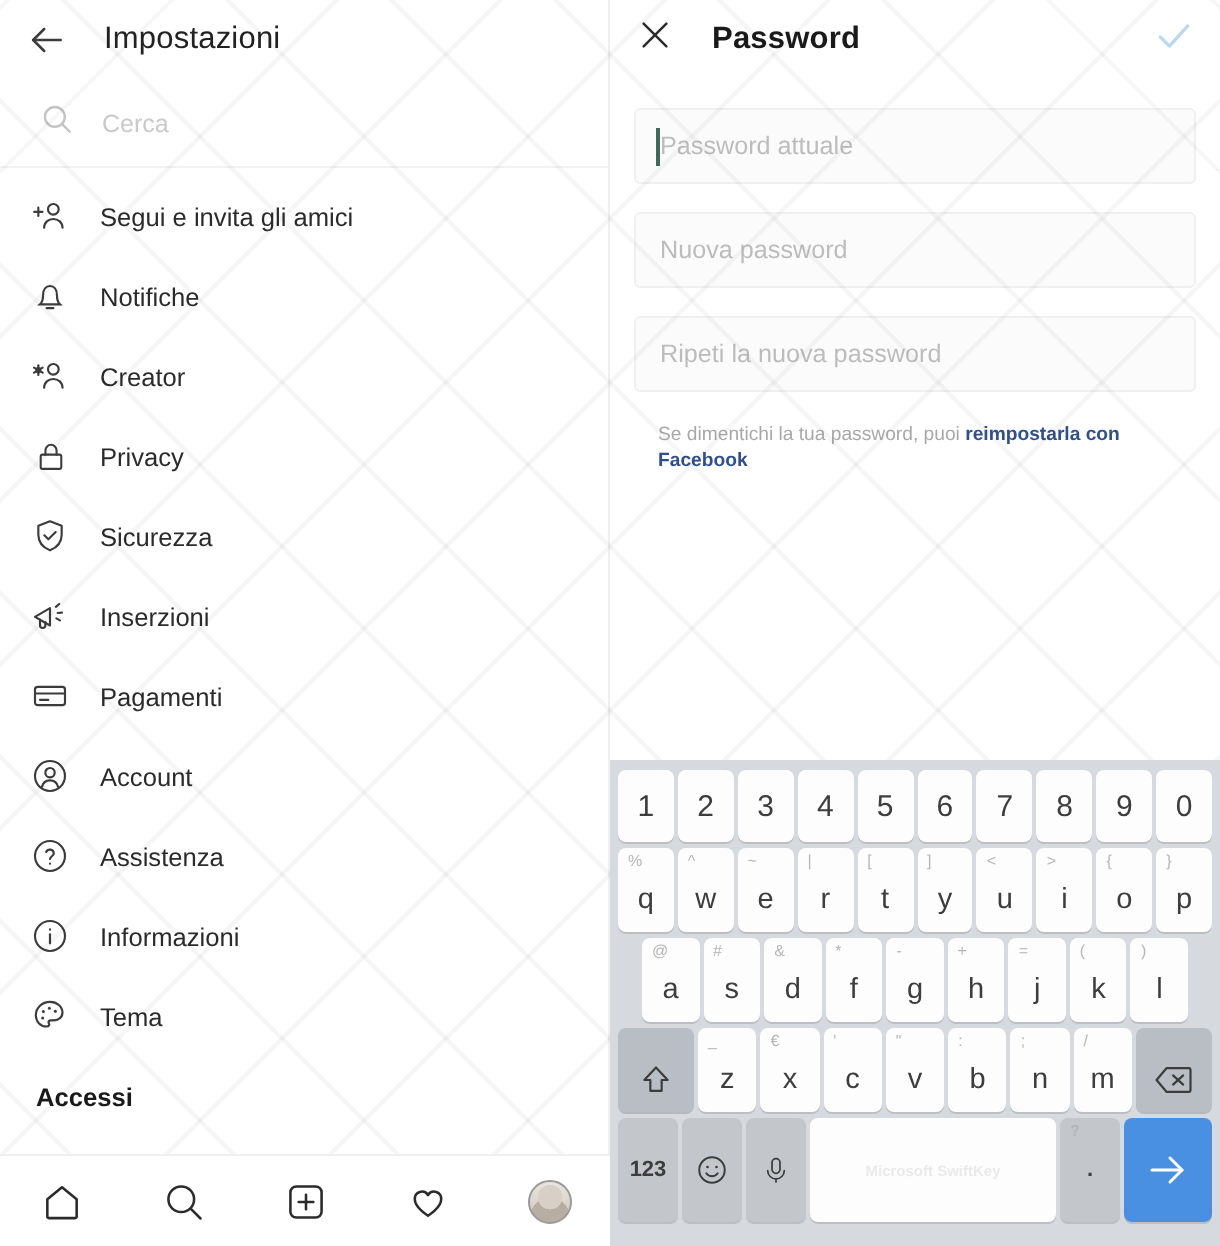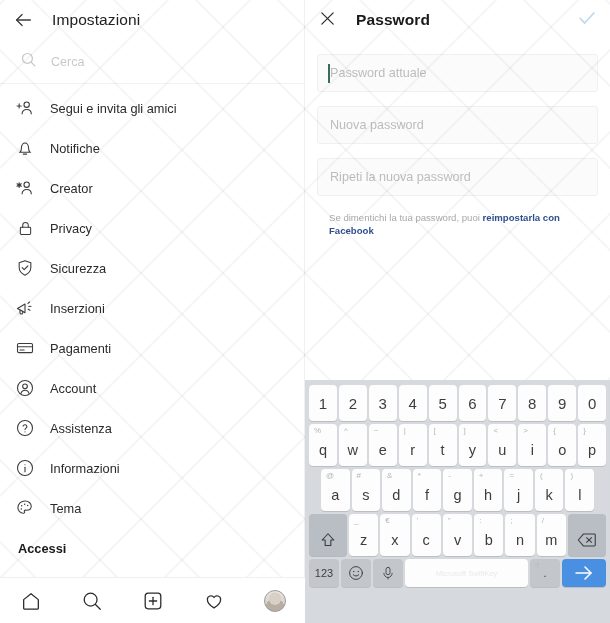--- a/index.html
+++ b/index.html
@@ -172,21 +172,21 @@
   .key.mod {
     background: #b9bec4;
     flex: 0 0 38px;
     box-shadow: 0 1px 0 rgba(0,0,0,0.15);
   }
   .key.sm { flex: 0 0 30px; background:#c3c7cc; font-size: 11px;}
   .key.space { flex: 1 1 auto; background: #fdfdfd; }
   .key.space .label { font-size: 7.5px; color: #eaeaea; }
   .key.enter { flex: 0 0 44px; background: #4a90e2; }
   .row-a { padding: 0 14px; }
-  .row-bottom .key { height: 28px; }
+  .row-bottom .key { height: 52px; font-weight: bold; }
 </style>
 </head>
 <body>
 
 <div id="app">
 
   <div class="left-panel">
 
     <div class="l-header">
       <span>

